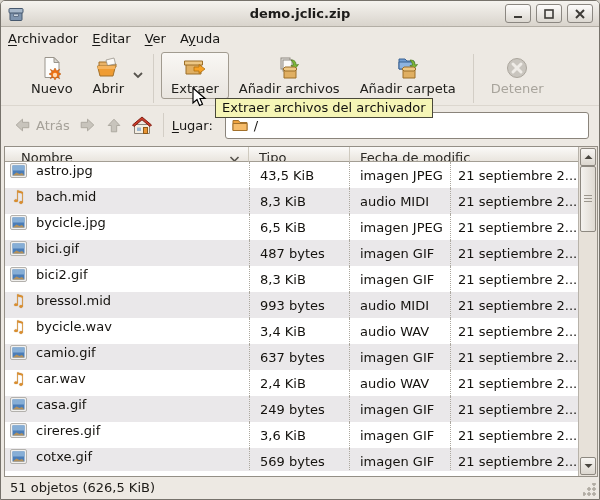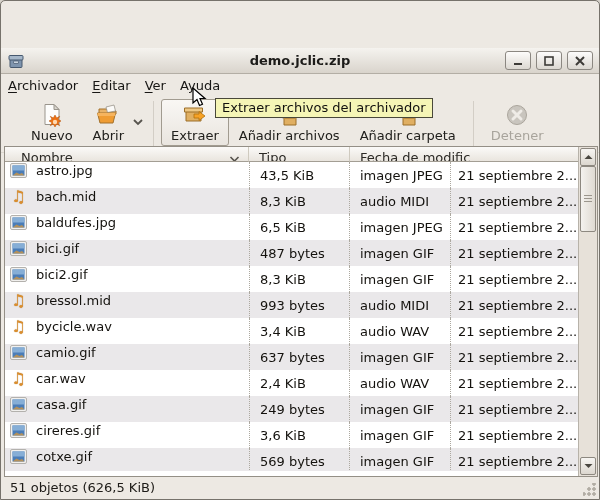--- a/index.html
+++ b/index.html
@@ -1,20 +1,20 @@
 <!DOCTYPE html>
 <html><head>
 <meta charset="utf-8">
 <style>
   html,body{margin:0;padding:0;}
   body{width:600px;height:500px;position:relative;font-family:"DejaVu Sans","Liberation Sans",sans-serif;background:#d6d2ca;}
   .window{position:absolute;inset:0;background:#ede9e3;border:1px solid #76726b;border-radius:5px 5px 0 0;box-sizing:border-box;overflow:hidden;}
 
   
-  .titlebar{position:relative;height:26px;background:linear-gradient(#f5f3ef,#d9d4cc);border-bottom:1px solid #b3aea5;display:flex;align-items:center;padding:0 6px;box-sizing:border-box;margin-top:47px;}
+  .titlebar{position:relative;height:26px;background:linear-gradient(#f5f3ef,#d9d4cc);border-bottom:1px solid #b3aea5;display:flex;align-items:center;padding:0 6px;box-sizing:border-box;}
   .title{position:absolute;left:0;right:0;text-align:center;font-weight:bold;font-size:13px;color:#1c1b19;}
   .win-icon{width:18px;height:18px;z-index:1;}
   .win-controls{margin-left:auto;display:flex;gap:5px;z-index:1;}
   .winbtn{width:26px;height:19px;border:1px solid #8b8781;border-radius:3px;background:linear-gradient(#fdfcfb,#dcd8d1);display:flex;align-items:center;justify-content:center;box-sizing:border-box;}
   .winbtn svg{display:block;}
 
   
   .menubar{height:22px;display:flex;align-items:center;font-size:13px;color:#181715;}
   .menu-item{padding:2px 7px;cursor:default;}
 
@@ -266,21 +266,21 @@
   <div class="row">
     <div class="cell c-name">
       <span class="file-icon">
                 <svg width="17" height="15" viewBox="0 0 17 15">
                   <rect x="0.5" y="0.5" width="16" height="14" rx="1.5" fill="#f1f0ee" stroke="#b3b1ad"></rect>
                   <rect x="2.5" y="2.5" width="12" height="10" fill="#4a7db8"></rect>
                   <rect x="2.5" y="2.5" width="12" height="5" fill="#86aed6"></rect>
                   <path d="M2.5 12.5 l4-3 3 1.5 2.5-1 2.5 2.5 z" fill="#b3905a"></path>
                 </svg>
               </span>
-              <span class="fname">baldufes.jpg</span>
+              <span class="fname">bycicle.jpg</span>
     </div>
     <div class="cell c-size">6,5 KiB</div>
     <div class="cell c-type">imagen JPEG</div>
     <div class="cell c-date">21 septiembre 2...</div>
   </div>
 
   <div class="row">
     <div class="cell c-name">
       <span class="file-icon">
                 <svg width="17" height="15" viewBox="0 0 17 15">

